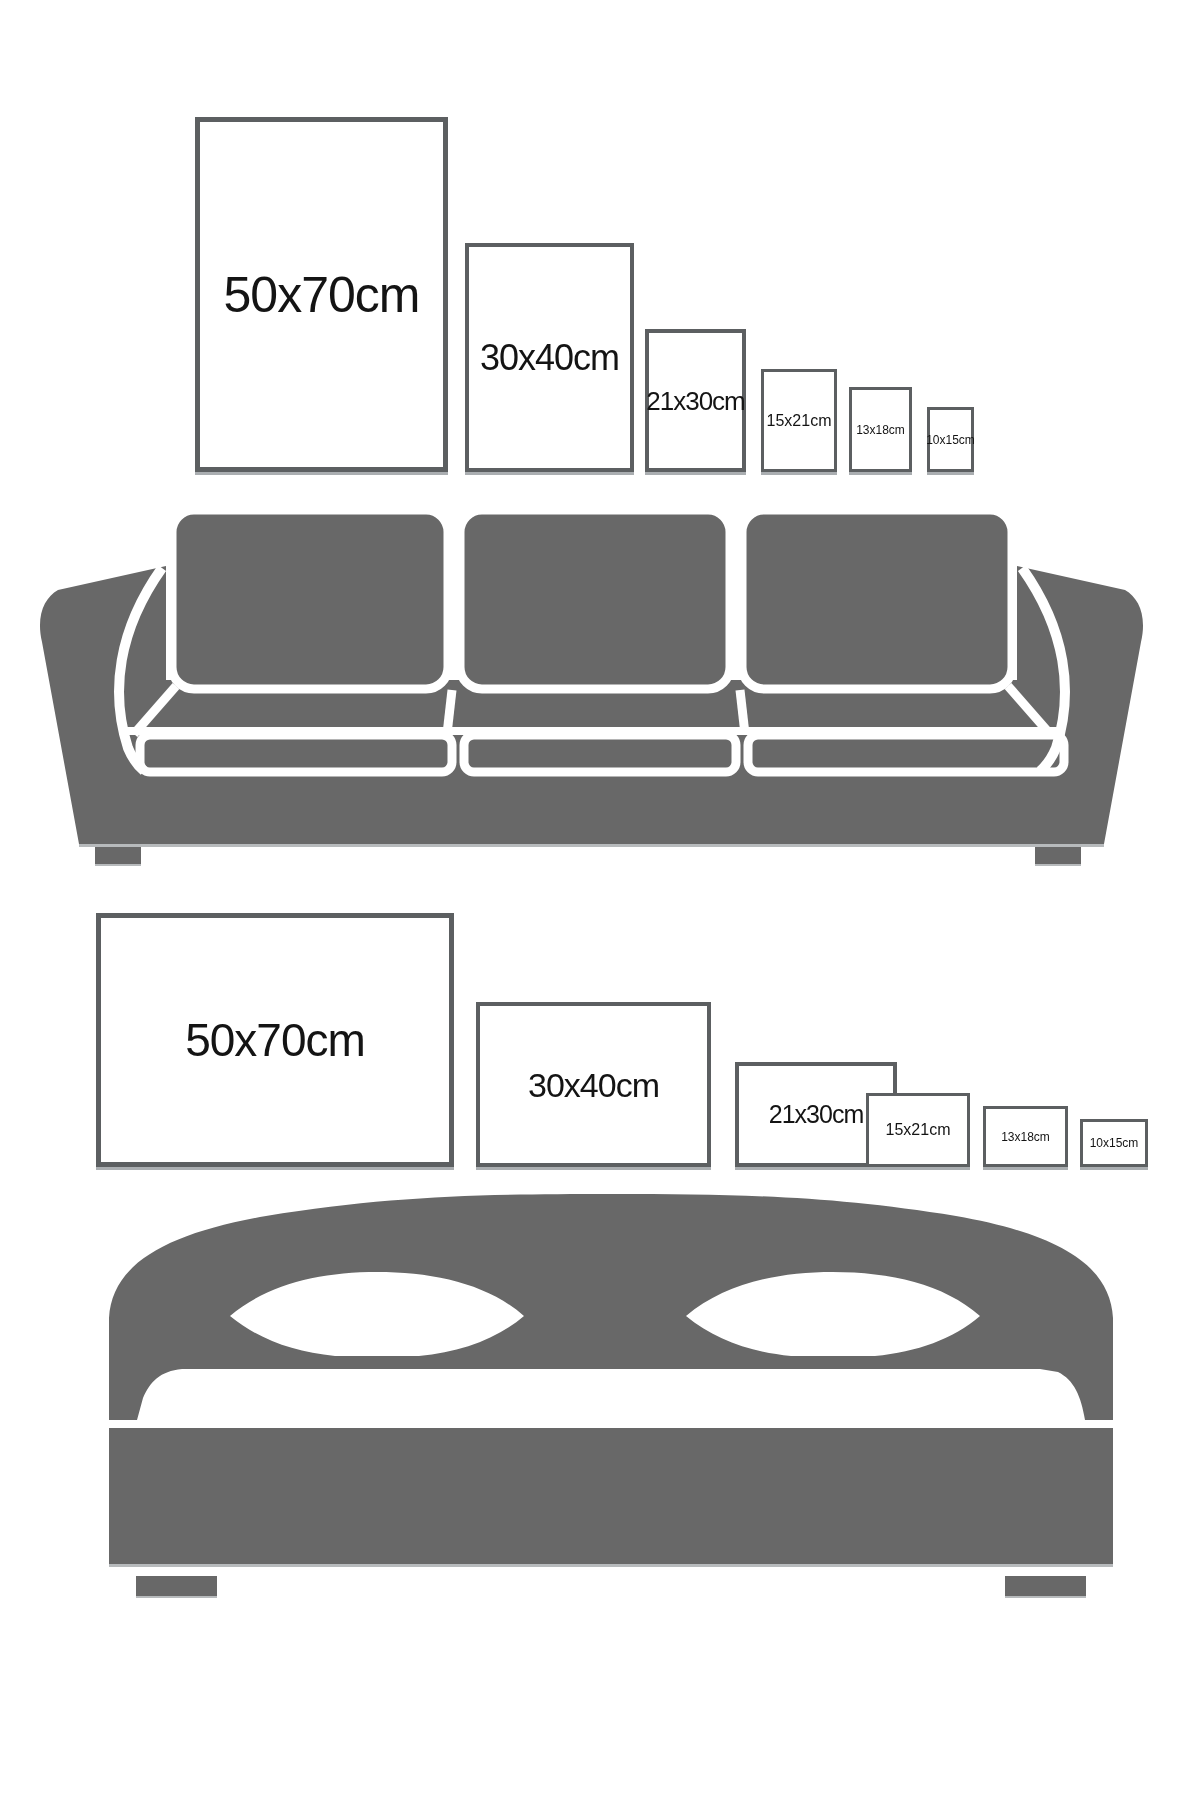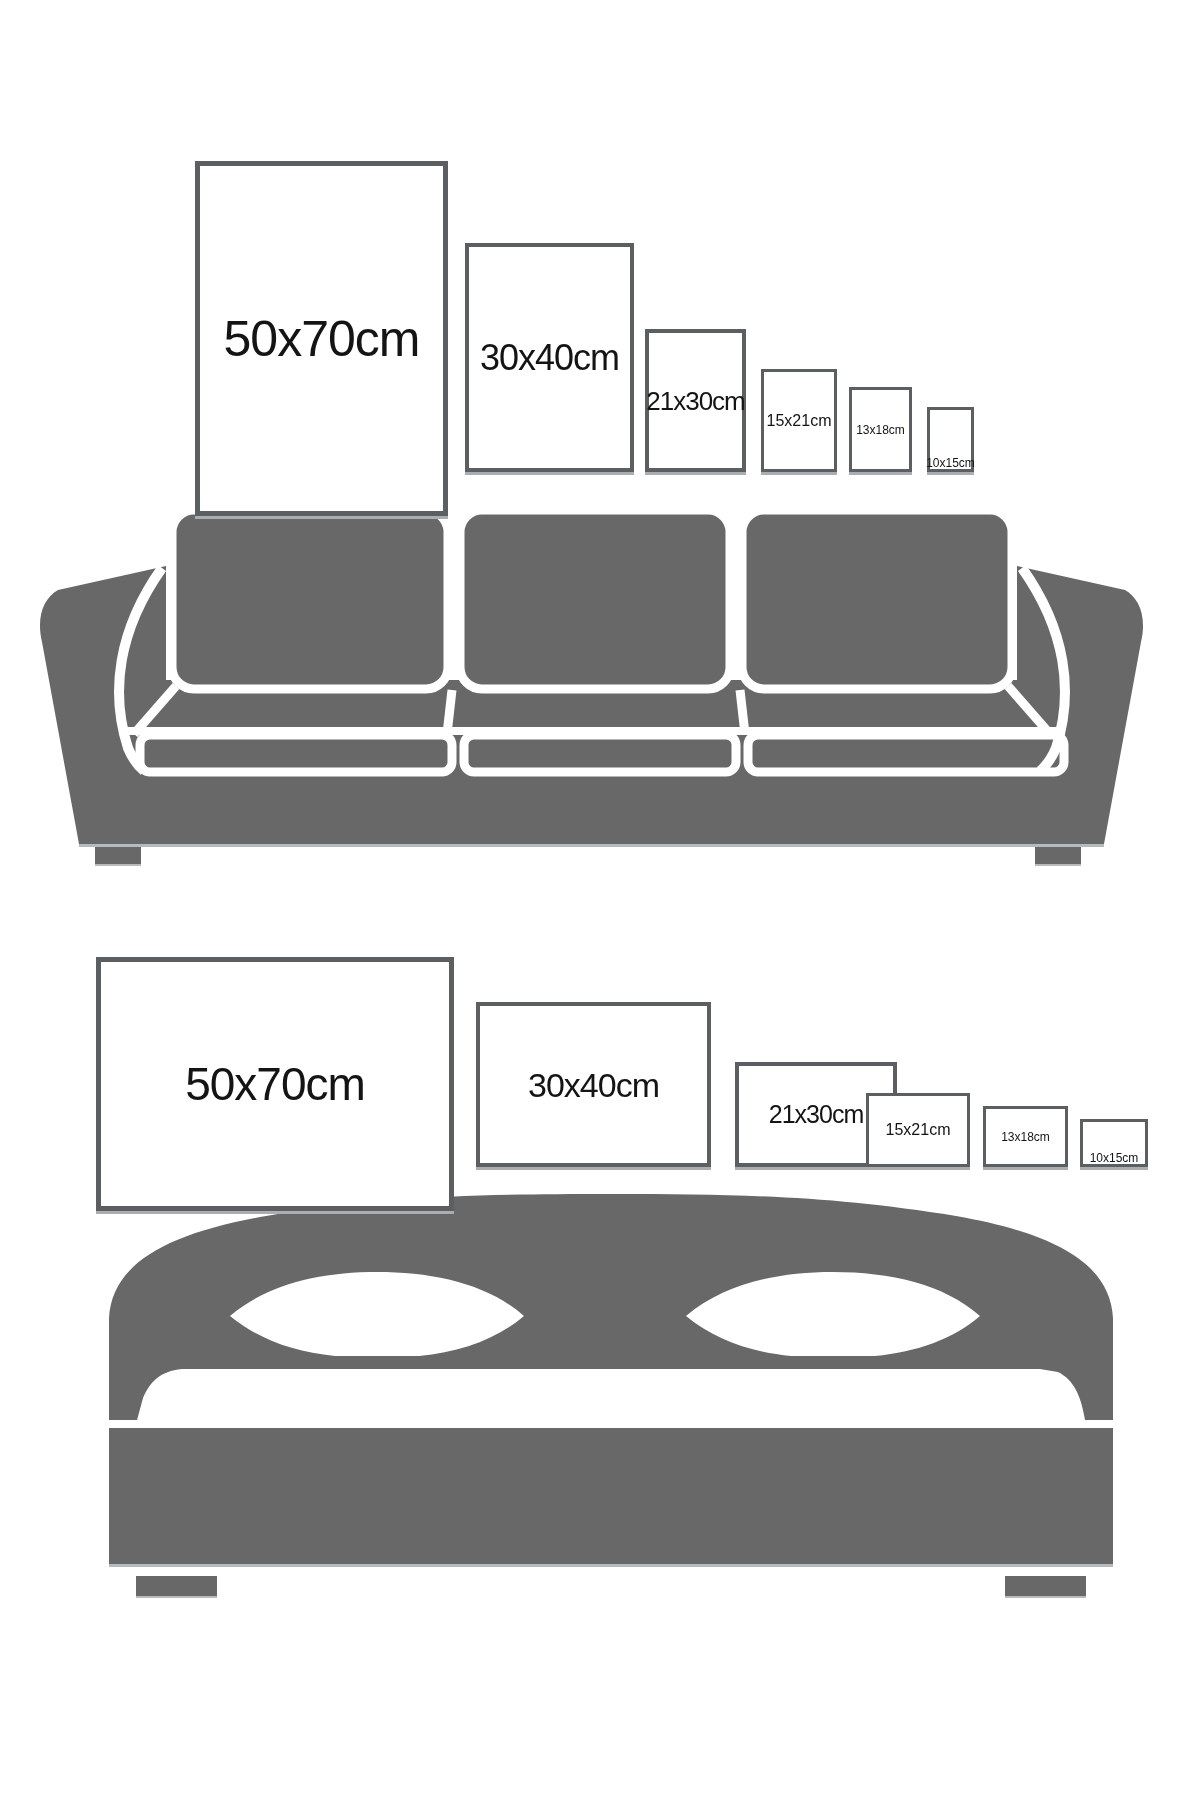--- a/index.html
+++ b/index.html
@@ -33,32 +33,32 @@
     align-items: center;
     justify-content: center;
   }
   .frame .label {
     color: #141414;
     line-height: 1;
     white-space: nowrap;
     letter-spacing: -1px;
   }
   .frame.small .label { letter-spacing: 0; }
-  .b5 { border-width: 5px; margin-top: 44px; }
+  .b5 { border-width: 5px; }
   .b4 { border-width: 4px; justify-content: center; }
   .b3 { border-width: 3px; }
   .f50 { font-size: 50px; }
   .f46 { font-size: 46px; }
   .f36 { font-size: 36px; }
   .f34 { font-size: 34px; }
   .f26 { font-size: 26px; }
   .f25 { font-size: 25px; }
   .f16 { font-size: 16px; }
   .f15 { font-size: 12px; }
-  .f12 { font-size: 12px; align-items: flex-end; }
+  .f12 { font-size: 12px; }
 </style>
 </head>
 <body>
 
 <div class="canvas">
 
   <svg class="furniture-layer" viewBox="0 0 1200 1800" xmlns="http://www.w3.org/2000/svg">
 
     <g>
 

